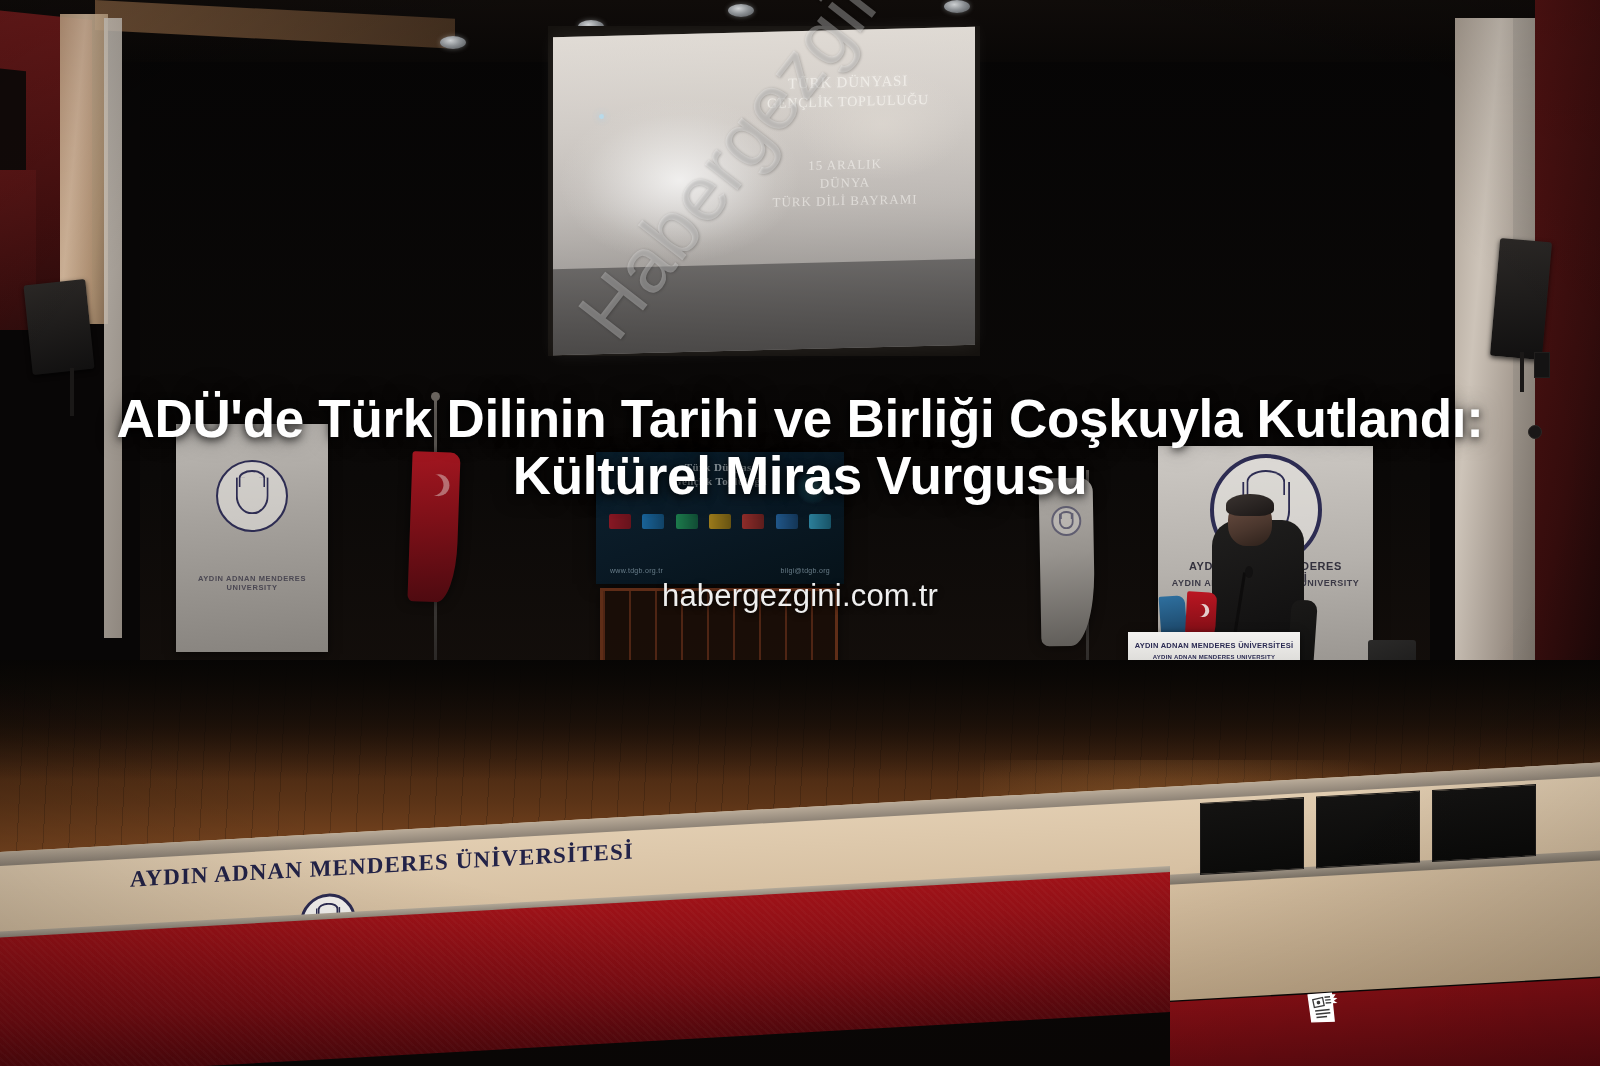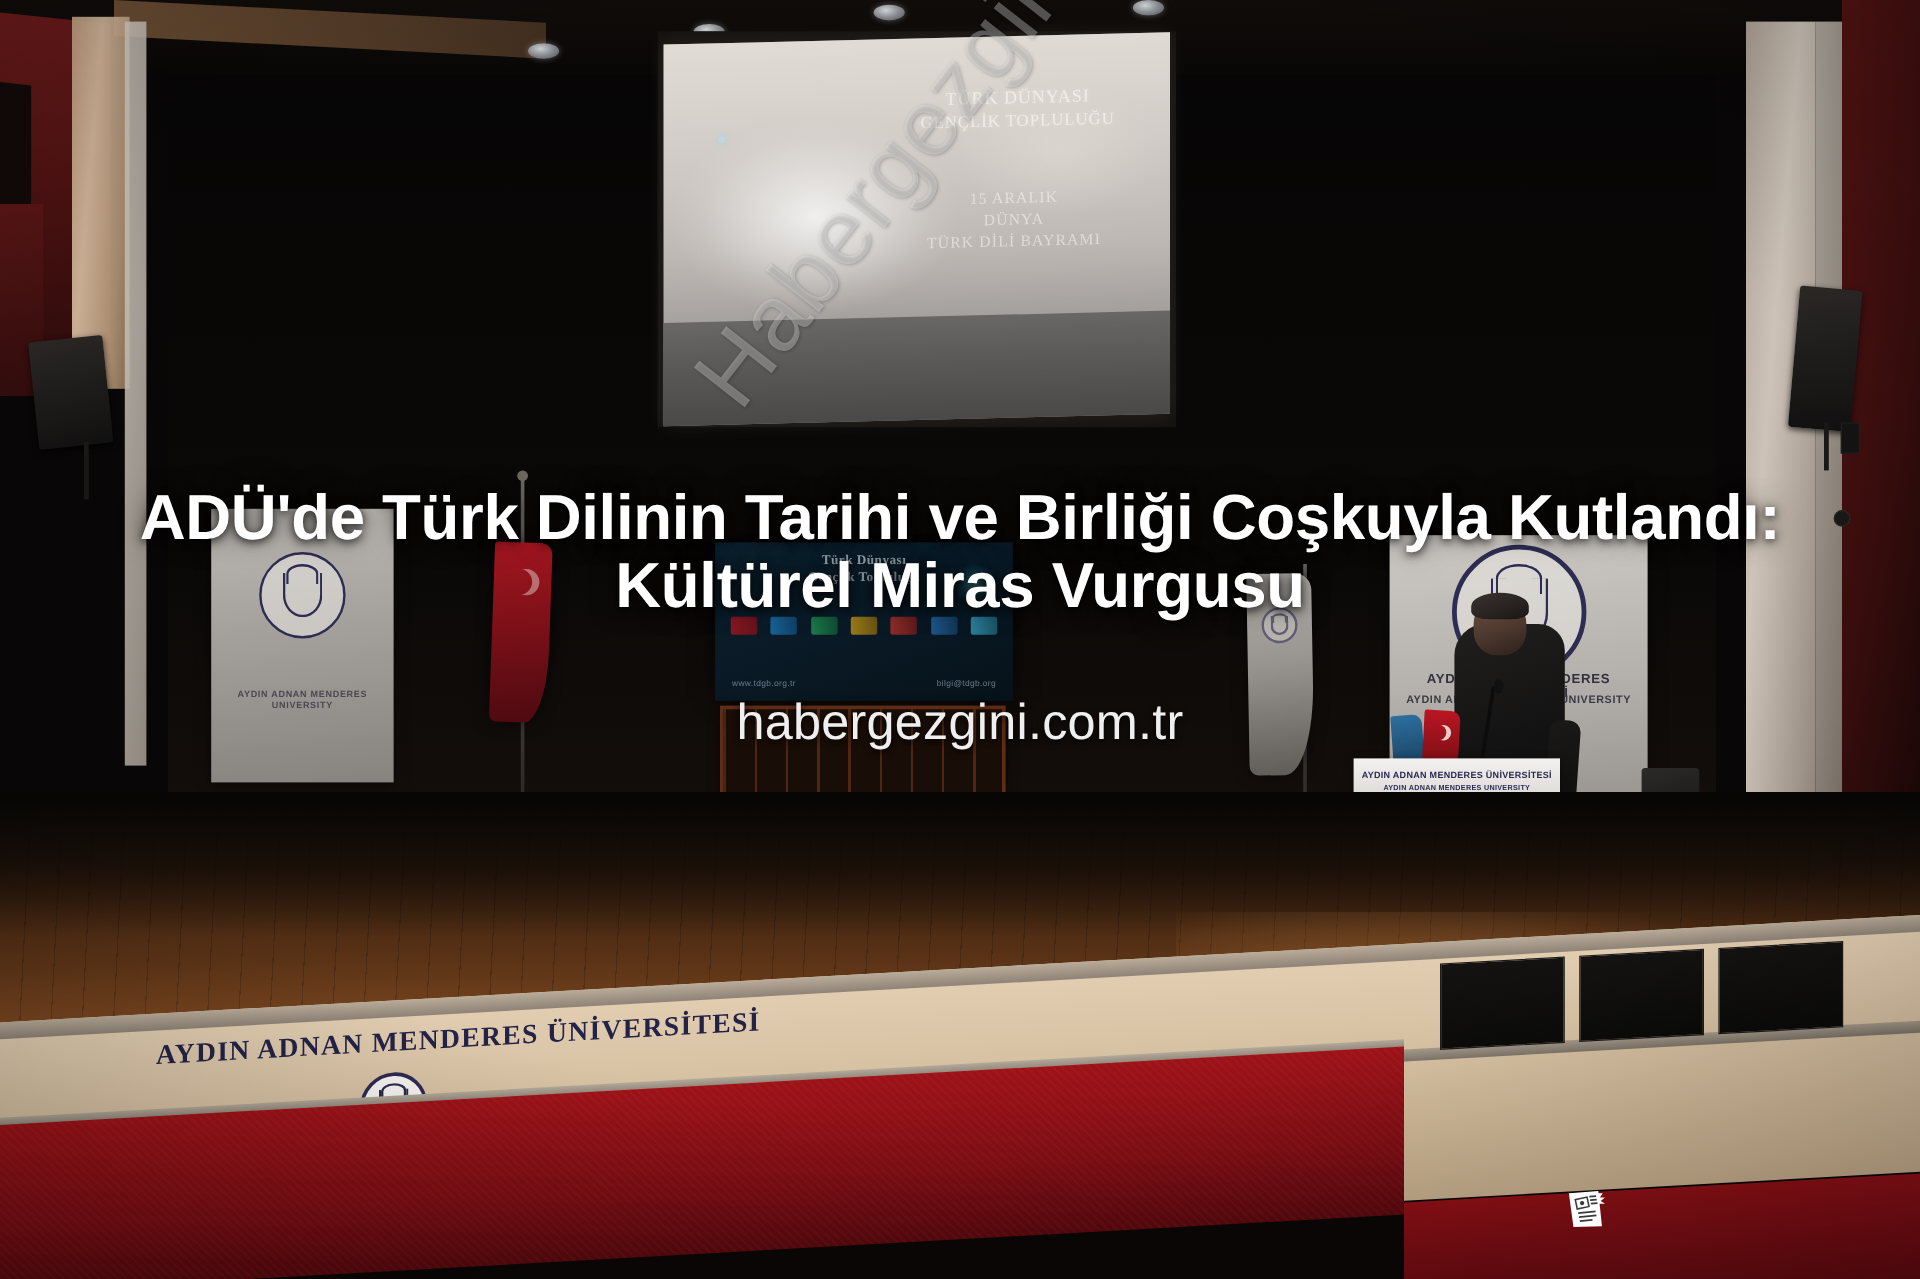--- a/index.html
+++ b/index.html
@@ -419,32 +419,32 @@
 
   
   .vignette {
     position:absolute; inset:0;
     background:radial-gradient(ellipse 118% 108% at 50% 44%, transparent 40%, rgba(0,0,0,.42) 82%, rgba(0,0,0,.72) 100%);
     pointer-events:none;
   }
 
   
   .headline {
-    position:absolute; left:0; top:403px; width:1600px;
+    position:absolute; left:0; top:390px; width:1600px;
     text-align:center;
     font-size:53px; font-weight:700; line-height:1.08;
     color:#ffffff;
     letter-spacing:-.3px;
     text-shadow:0 2px 8px rgba(0,0,0,.85), 0 0 22px rgba(0,0,0,.6);
     padding:0 110px;
   }
   .site-url {
     position:absolute; left:0; top:578px; width:1600px;
     text-align:center;
-    font-size:42px; font-weight:400; color:#efefef;
+    font-size:31px; font-weight:400; color:#efefef;
     letter-spacing:.2px;
     text-shadow:0 2px 6px rgba(0,0,0,.8);
   }
 
   
   .watermark {
     position:absolute; left:560px; top:300px;
     font-size:78px; font-weight:400; color:rgba(255,255,255,.30);
     transform:rotate(-52deg);
     transform-origin:left top;

